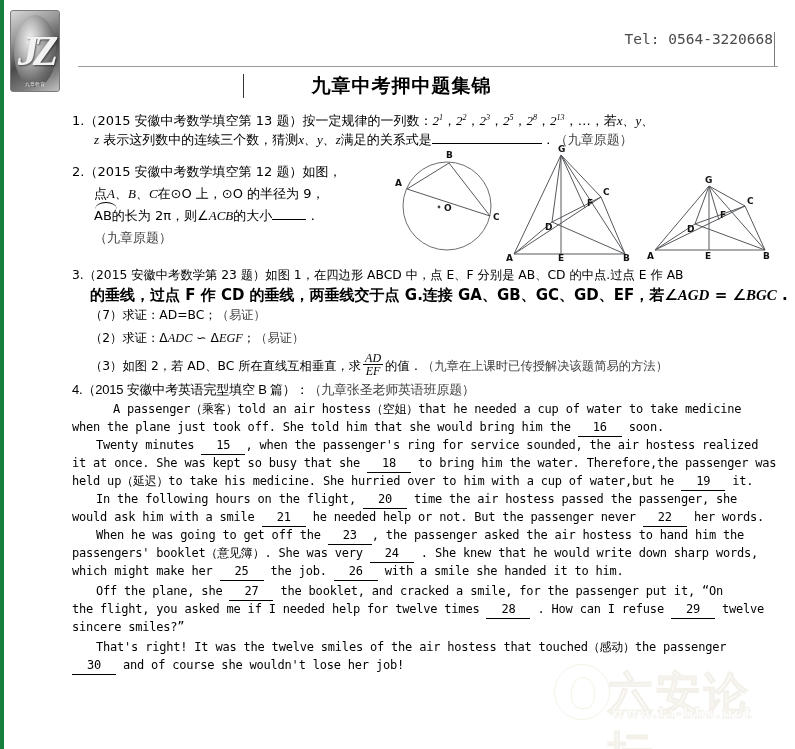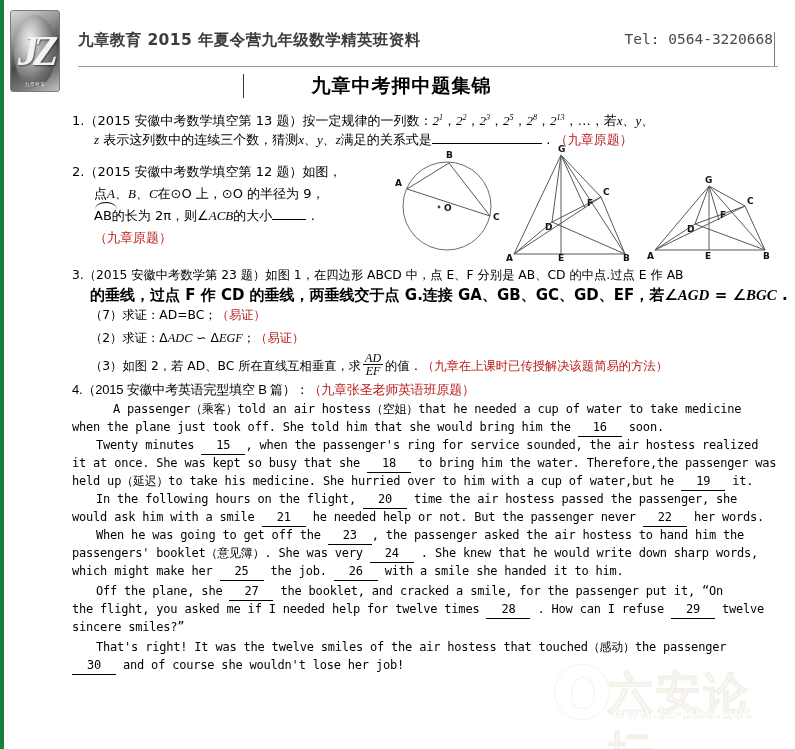--- a/index.html
+++ b/index.html
@@ -121,21 +121,21 @@
     position: absolute;
     left: 239px; top: 74px;
     width: 1px; height: 24px;
     background: #333;
   }
 
   
   .cn {
     font-family: "DejaVu Sans", sans-serif;
   }
-  .red { color: #b91c1c; }
+  .red { color: #404040; }
   .ital {
     font-family: "Liberation Serif", serif;
     font-style: italic;
   }
   .blank {
     display: inline-block;
     border-bottom: 1px solid #000;
     vertical-align: baseline;
   }
   .blk-long { width: 110px; }
@@ -277,21 +277,20 @@
 
 <div class="page">
 
   <div class="logo">
     <div class="logo-inner"></div>
     <div class="logo-mono">JZ</div>
     <div class="logo-sub">九章教育</div>
   </div>
 
   <div class="header">
-    <div class="header-title">九章教育 2015 年夏令营九年级数学精英班资料</div>
     <div class="header-tel">Tel: 0564-3220668</div>
   </div>
   <div class="header-rule"></div>
   <div class="header-caret"></div>
 
   <div class="doc-title">九章中考押中题集锦</div>
   <div class="title-caret"></div>
 
   <div class="qline cn" id="p1l1">
     <span>1.（2015 安徽中考数学填空第 13 题）按一定规律的一列数：</span><span class="ital"><span>2</span><sup>1</sup></span>，<span class="ital"><span>2</span><sup>2</sup></span>，<span class="ital"><span>2</span><sup>3</sup></span>，<span class="ital"><span>2</span><sup>5</sup></span>，<span class="ital"><span>2</span><sup>8</sup></span>，<span class="ital"><span>2</span><sup>13</sup></span><span>，…，若</span><span class="ital">x、y、</span>

